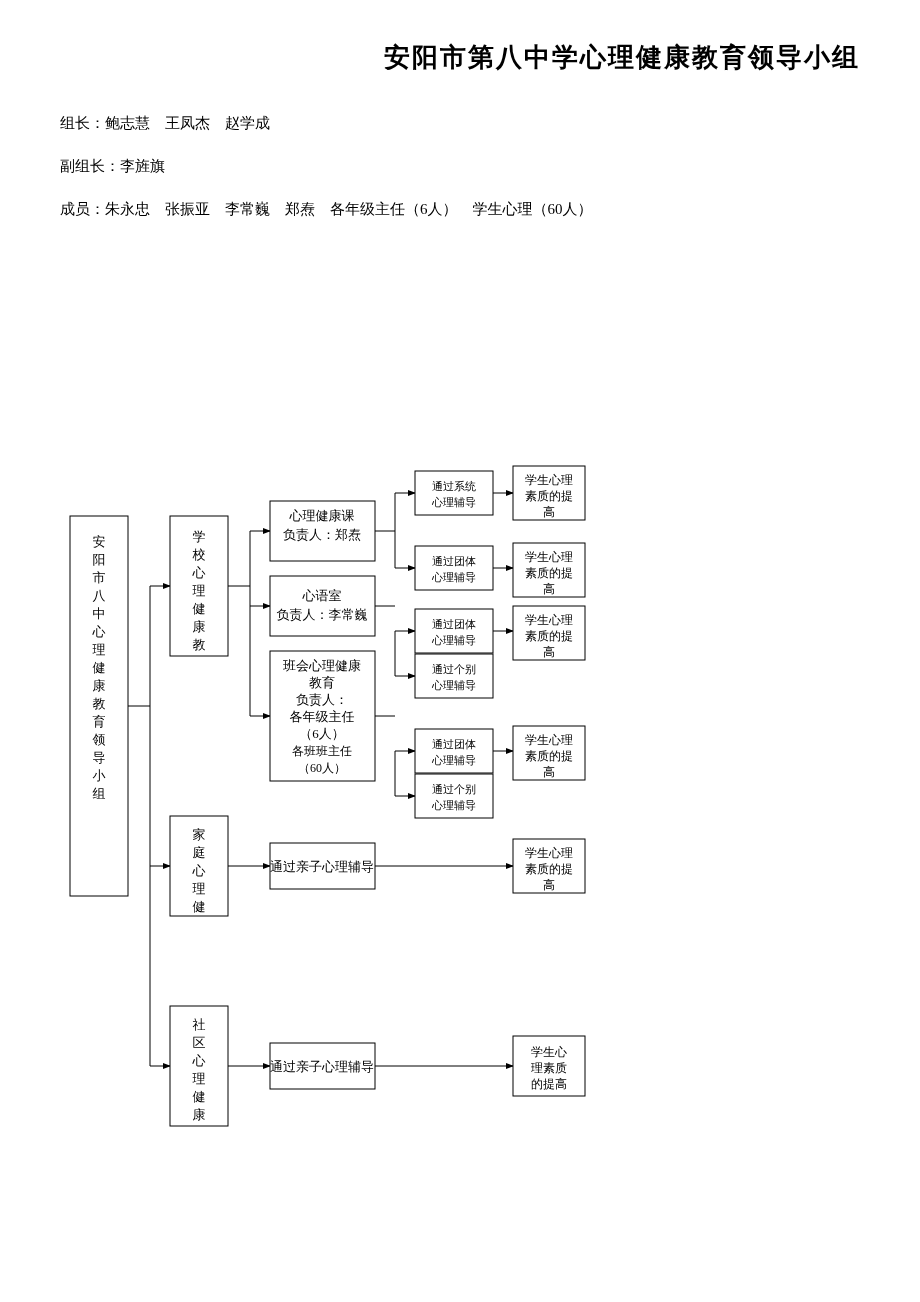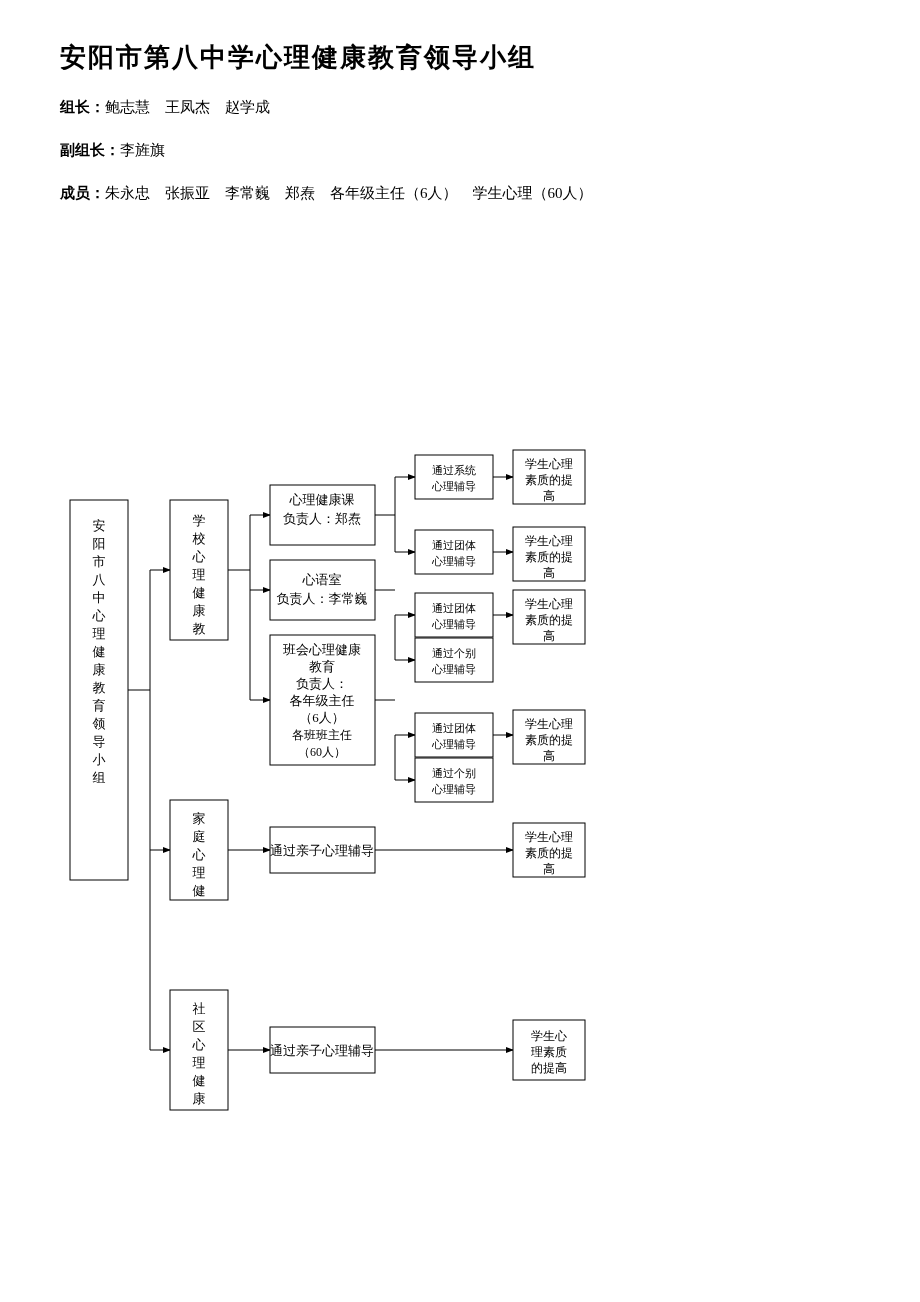--- a/index.html
+++ b/index.html
@@ -6,35 +6,35 @@
     body {
       background: #fff;
       font-family: "SimSun", "宋体", serif;
       width: 920px;
       min-height: 1302px;
       padding: 40px 60px;
       color: #000;
     }
 
     .main-title {
-      text-align: left;
+      text-align: right;
       font-size: 26px;
       font-weight: bold;
-      margin-bottom: 16px;
+      margin-bottom: 32px;
       letter-spacing: 2px;
     }
 
     .info-section {
       font-size: 15px;
       line-height: 2.2;
       margin-bottom: 10px;
     }
 
     .info-section .label {
-      font-weight: bold;
+      font-weight: normal;
       text-align: center;
     }
 
     
     .diagram-wrapper {
       position: relative;
       margin-top: 20px;
       overflow: visible;
     }
 

